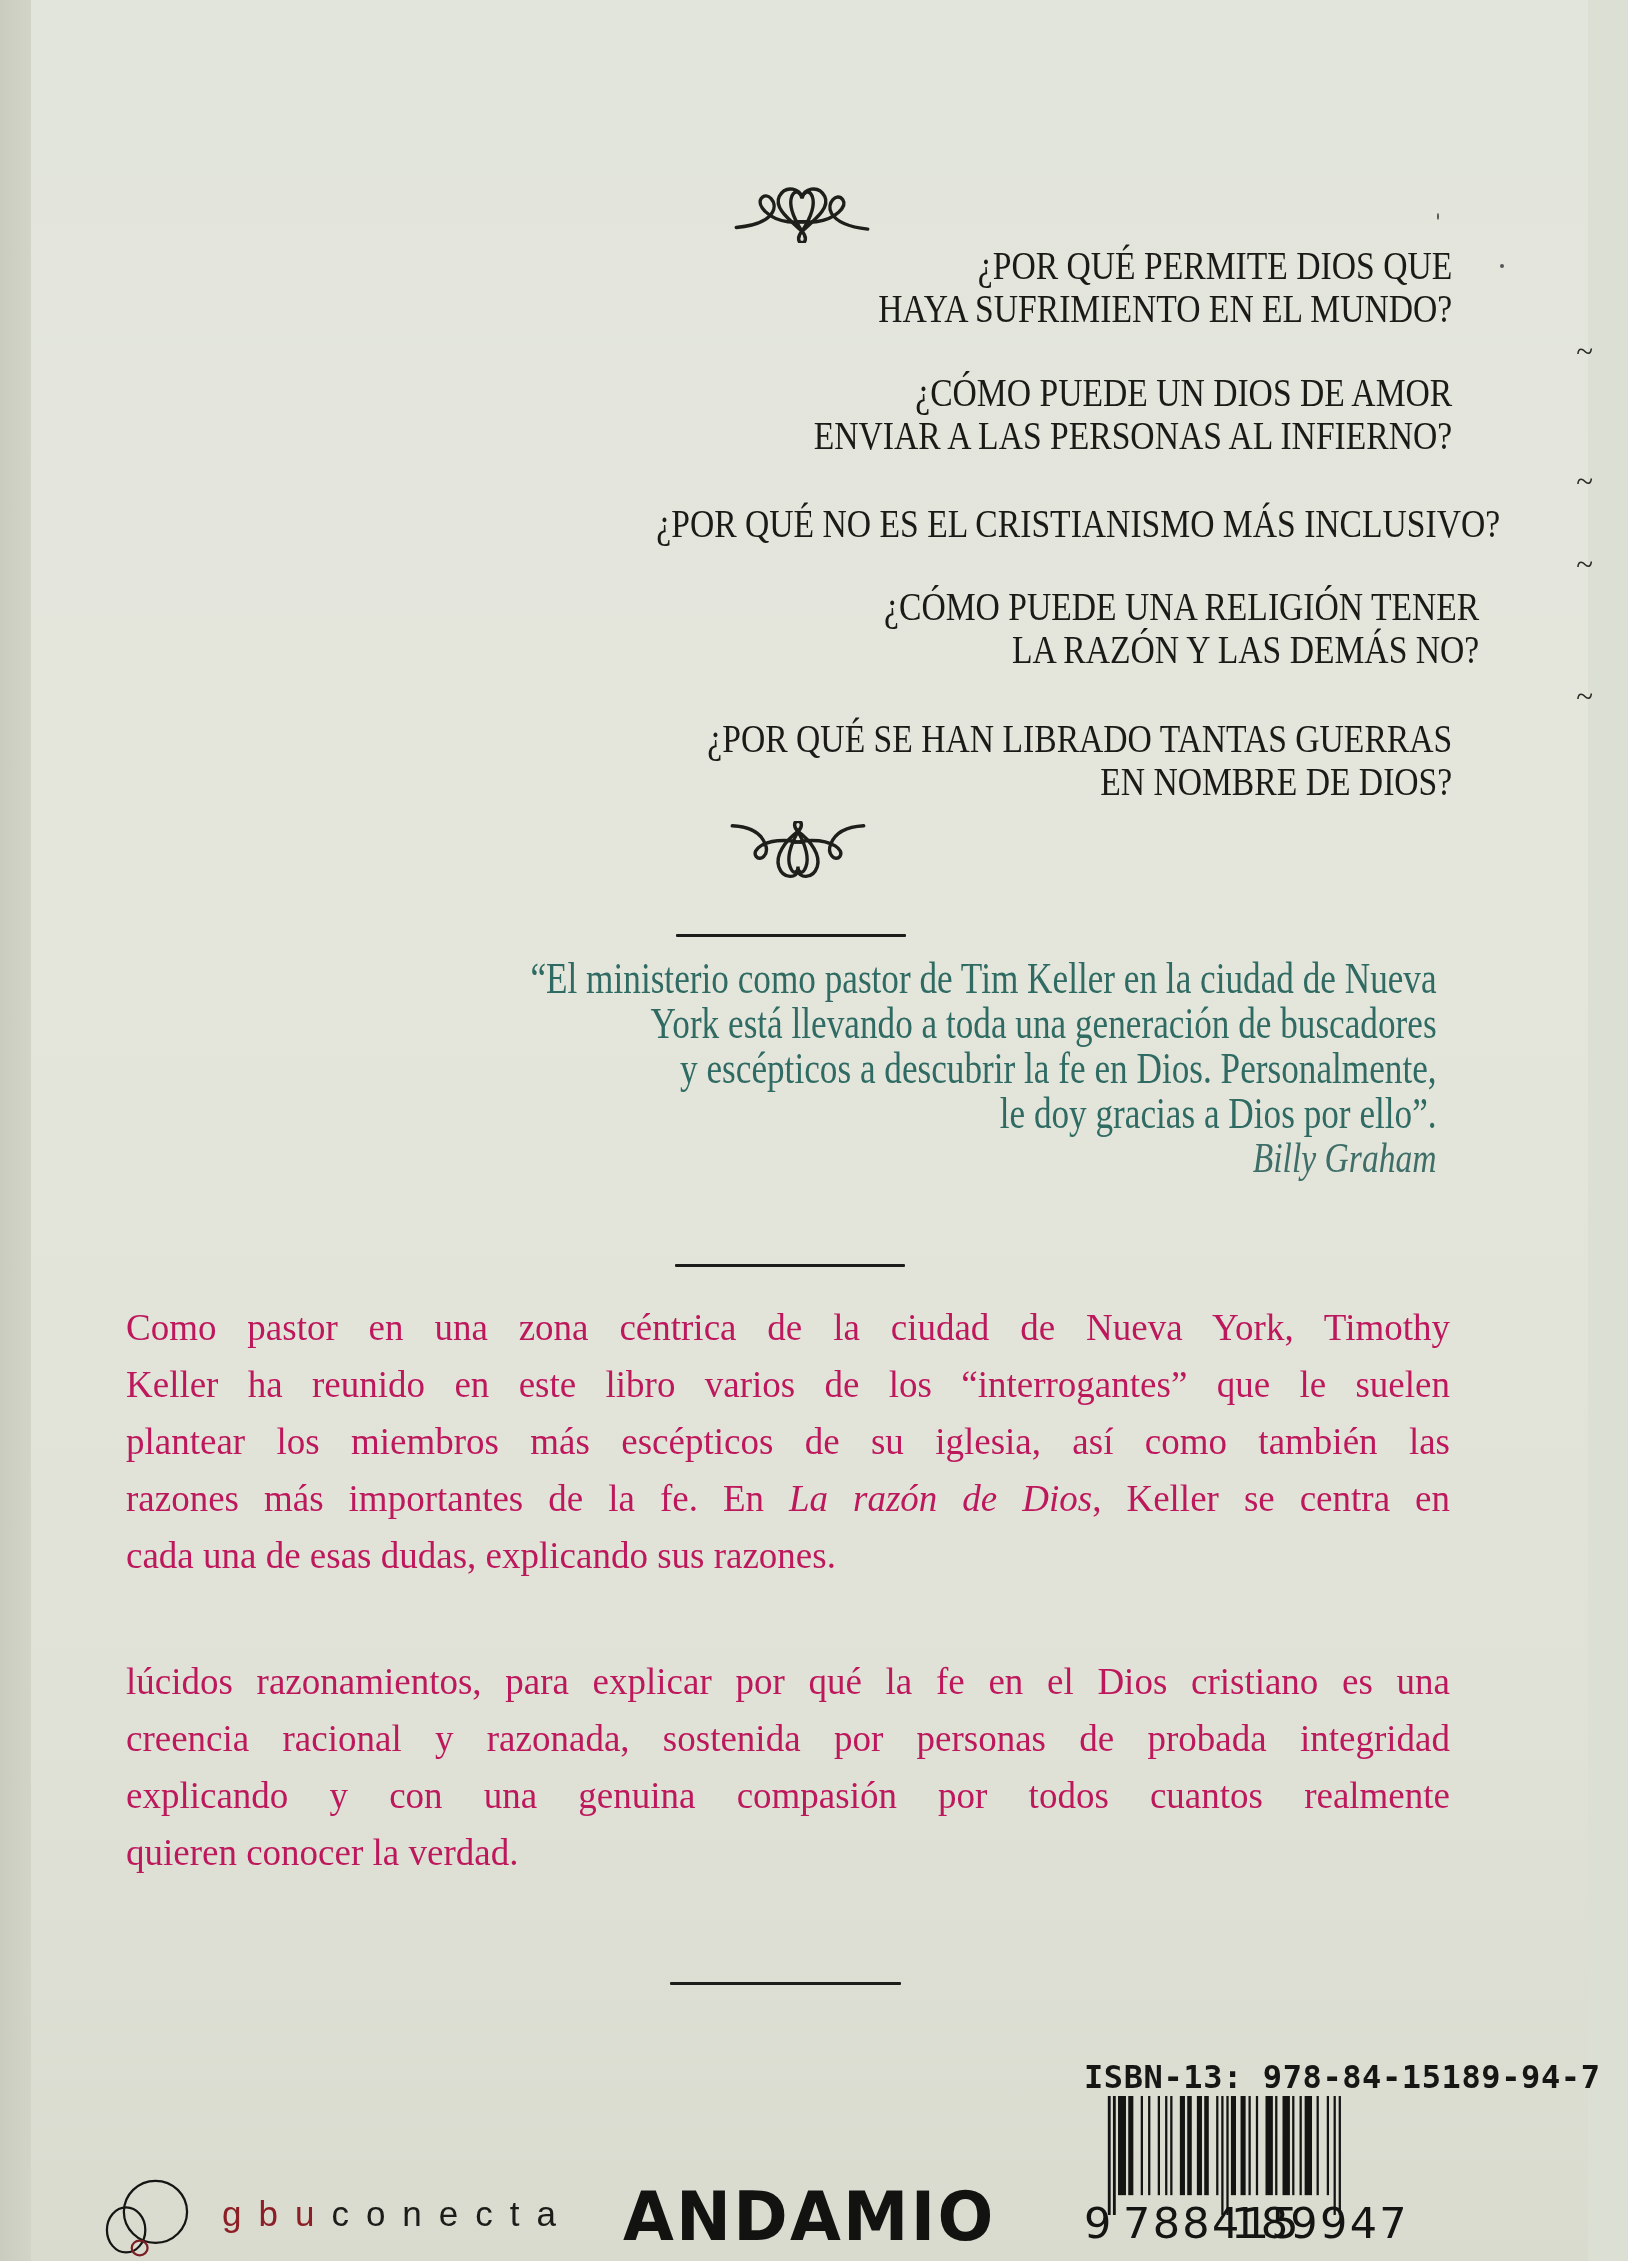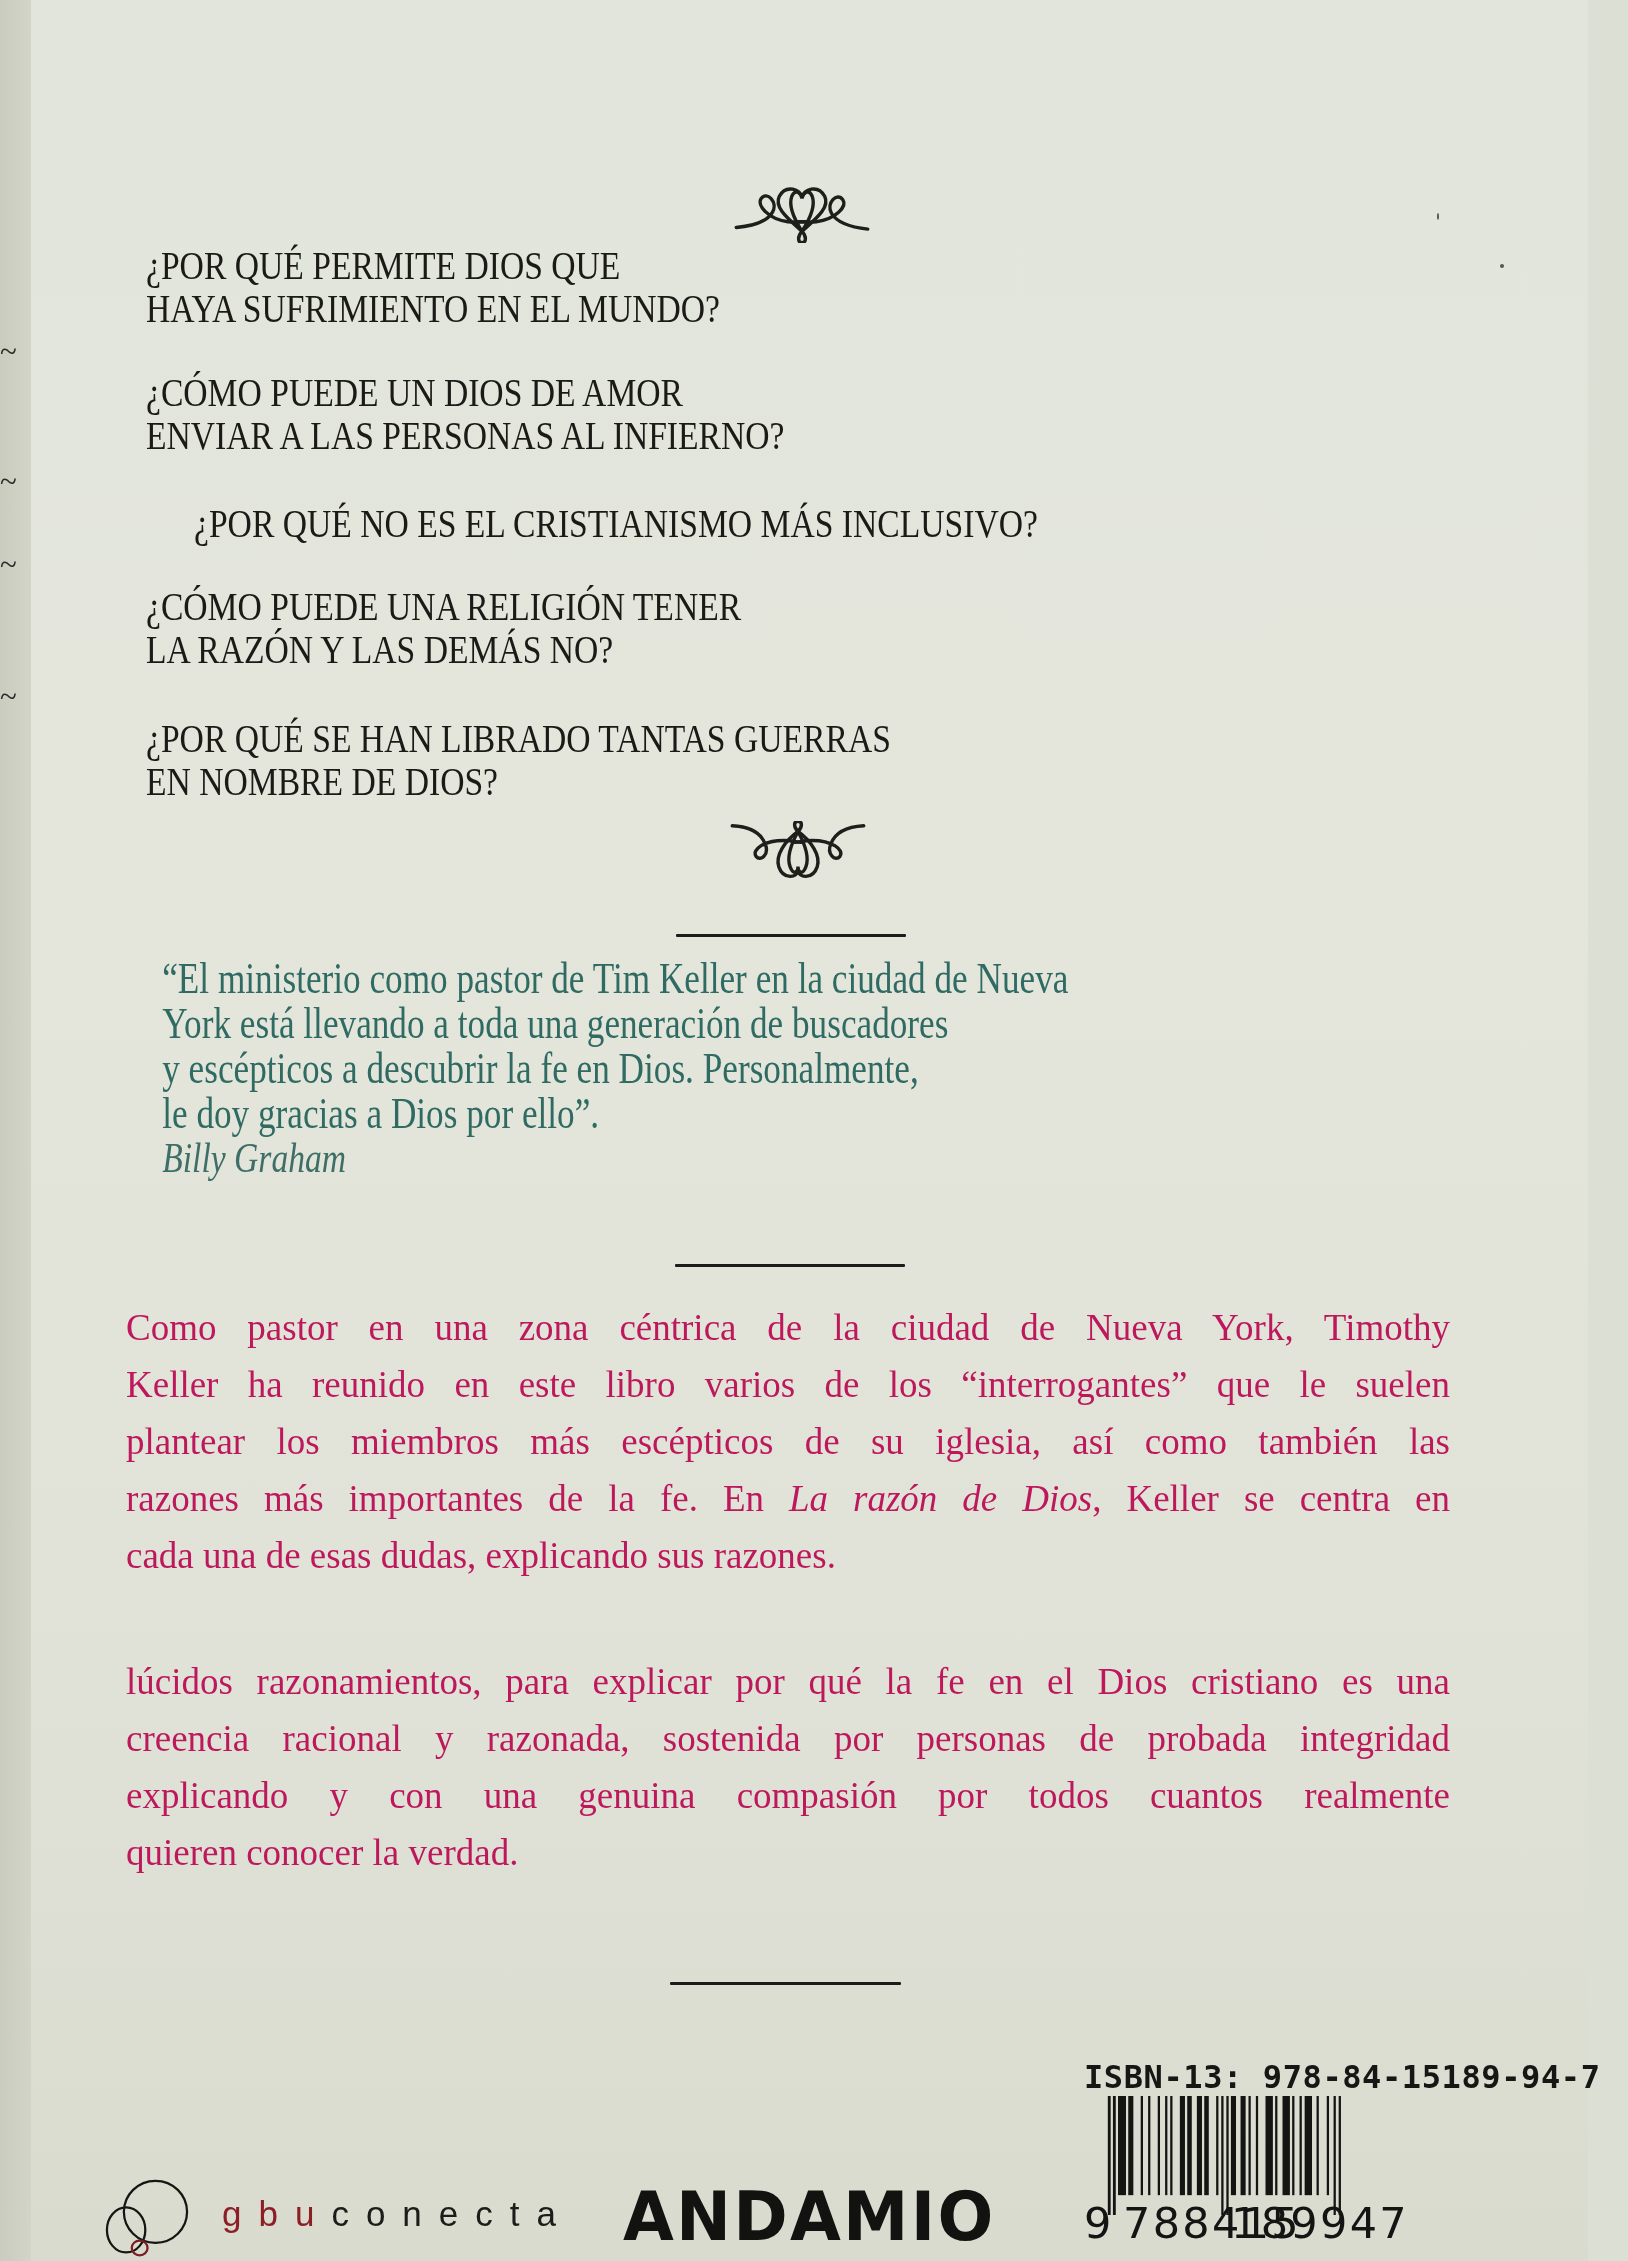--- a/index.html
+++ b/index.html
@@ -15,21 +15,21 @@
   .cover {
     position: absolute; left: 31px; top: 0; width: 1557px; height: 2261px;
     background: linear-gradient(180deg, #e2e5db 0%, #e4e6dc 40%, #e0e2d7 75%, #d9dbcf 100%);
     border-right: 1.7px solid #b9bbb0;
   }
   .top-strip {
     position: absolute; left: 1588px; top: 0; width: 41px; height: 2261px;
     background: #dcdfd3;
   }
   .abs { position: absolute; }
-  .center-block { position: absolute; left: 0; width: 1593px; text-align: left; }
+  .center-block { position: absolute; left: 0; width: 1593px; text-align: right; }
   .question {
     font-family: "Liberation Serif", "DejaVu Serif", serif;
     font-size: 41px; line-height: 43px; color: #1b1a17;
     transform: scaleX(0.82); transform-origin: 811px 0;
     letter-spacing: 0px; font-weight: normal;
   }
   .tilde { font-size: 31px; color: #2a2a26; line-height: 23px; }
   .rule { position: absolute; height: 2.8px; background: #1c1c1a; border-radius: 1.1px; }
   .quote {
     color: #2f6b63; font-size: 44px; line-height: 45px;
@@ -96,21 +96,21 @@
   <div class="question">¿CÓMO PUEDE UN DIOS DE AMOR</div>
   <div class="question">ENVIAR A LAS PERSONAS AL INFIERNO?</div>
 </div>
 <div class="center-block tilde" style="top:470px;">~</div>
 
 <div class="center-block" style="top:502px;padding-left:48px;">
   <div class="question">¿POR QUÉ NO ES EL CRISTIANISMO MÁS INCLUSIVO?</div>
 </div>
 <div class="center-block tilde" style="top:553px;">~</div>
 
-<div class="center-block" style="top:585px;">
+<div class="center-block" style="top:585px;margin-left:27px;">
   <div class="question">¿CÓMO PUEDE UNA RELIGIÓN TENER</div>
   <div class="question">LA RAZÓN Y LAS DEMÁS NO?</div>
 </div>
 <div class="center-block tilde" style="top:685px;">~</div>
 
 <div class="center-block" style="top:717px;">
   <div class="question">¿POR QUÉ SE HAN LIBRADO TANTAS GUERRAS</div>
   <div class="question">EN NOMBRE DE DIOS?</div>
 </div>
 

